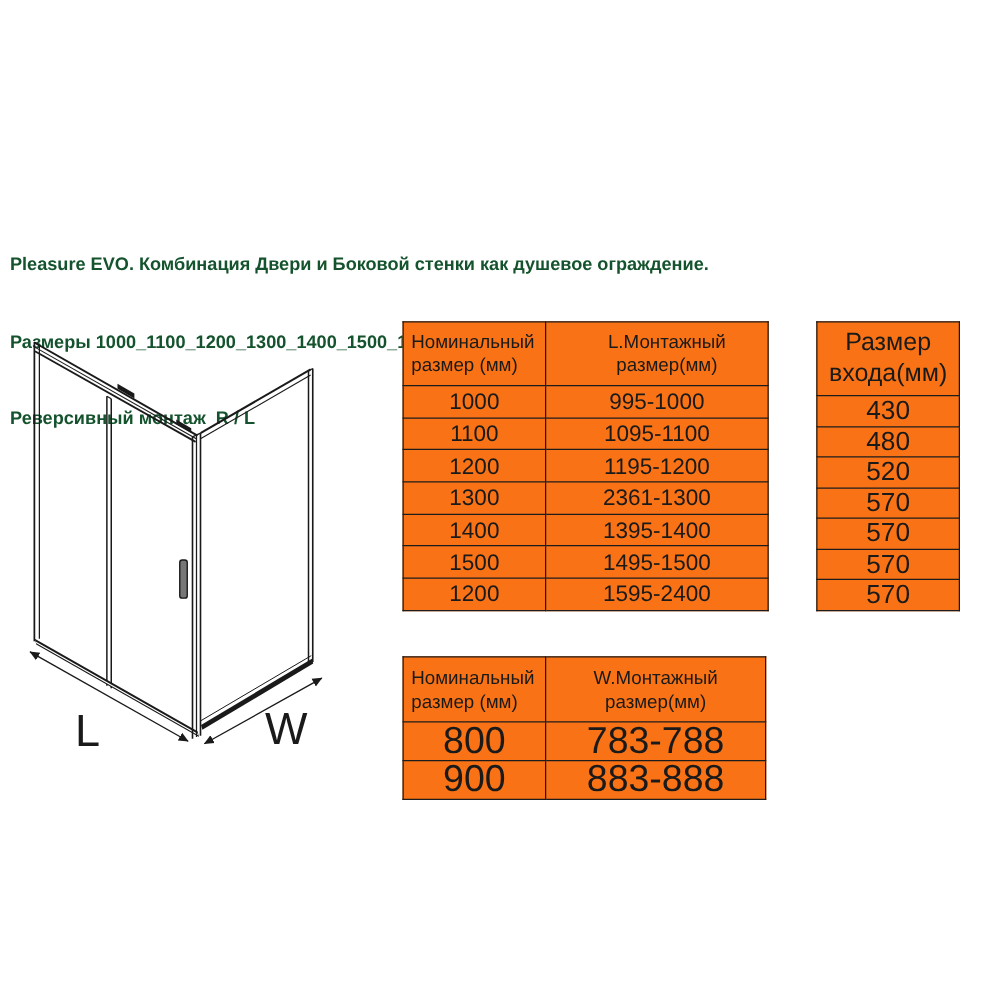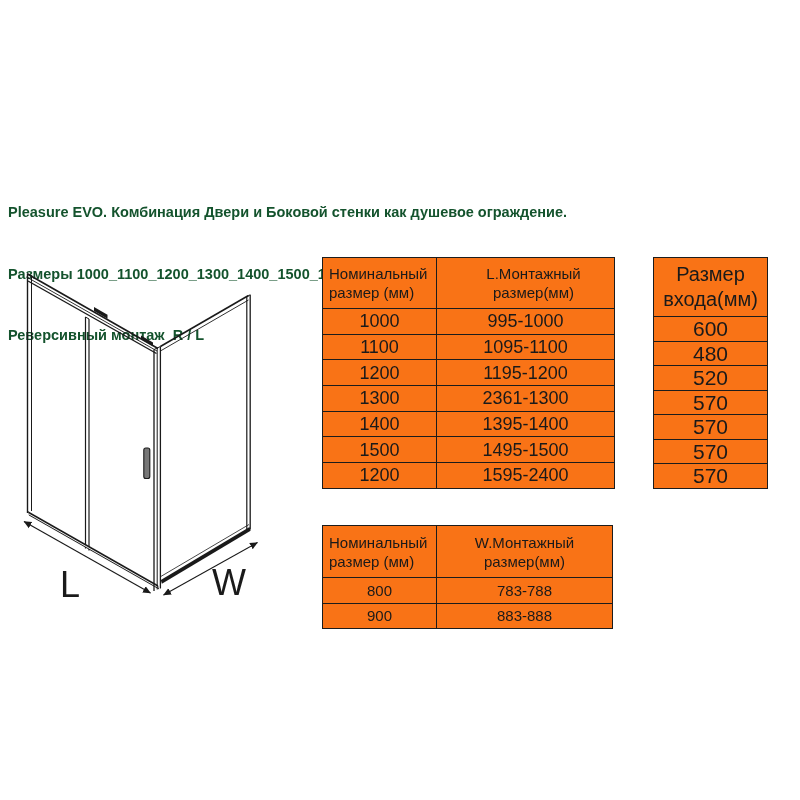--- a/index.html
+++ b/index.html
@@ -28,21 +28,21 @@
   .tbl-l td { height:25.7px; font-size:18px; text-align:center; vertical-align:middle; line-height:1; }
   
   .tbl-entry { left:653px; top:257px; width:115px; }
   .tbl-entry th { height:59px; font-size:20px; line-height:25px; white-space:pre-line; text-align:center; vertical-align:middle; }
   .tbl-entry td { height:24.5px; font-size:21px; text-align:center; vertical-align:middle; line-height:1; }
   
   .tbl-w { left:322px; top:525px; width:290px; }
   .tbl-w th { height:52px; font-size:15px; line-height:19px; white-space:pre-line; vertical-align:middle; }
   .tbl-w .h-left { text-align:left; padding-left:6px; }
   .tbl-w .h-center { text-align:center; }
-  .tbl-w td { height:25.5px; font-size:15px; text-align:center; vertical-align:middle; line-height:1; }
+  .tbl-w td { height:25.5px; font-size:30px; text-align:center; vertical-align:middle; line-height:1; }
 
   .drawing { position:absolute; left:0; top:250px; width:300px; height:370px; }
   .drawing .ln { stroke:#1a1a1a; fill:none; stroke-linecap:butt; }
   .drawing .fil { fill:#1a1a1a; stroke:none; }
   .drawing text { font-family:"Liberation Sans", sans-serif; fill:#1a1a1a; font-weight:400; }
 </style>
 </head>
 <body>
 
 <div class="page">
@@ -153,21 +153,21 @@
 
   <table class="spec tbl-entry">
     <thead>
       <tr>
         <th>Размер
 входа(мм)</th>
       </tr>
     </thead>
     <tbody>
       <tr>
-          <td>600</td>
+          <td>430</td>
         </tr>
       <tr>
           <td>480</td>
         </tr>
       <tr>
           <td>520</td>
         </tr>
       <tr>
           <td>570</td>
         </tr>

